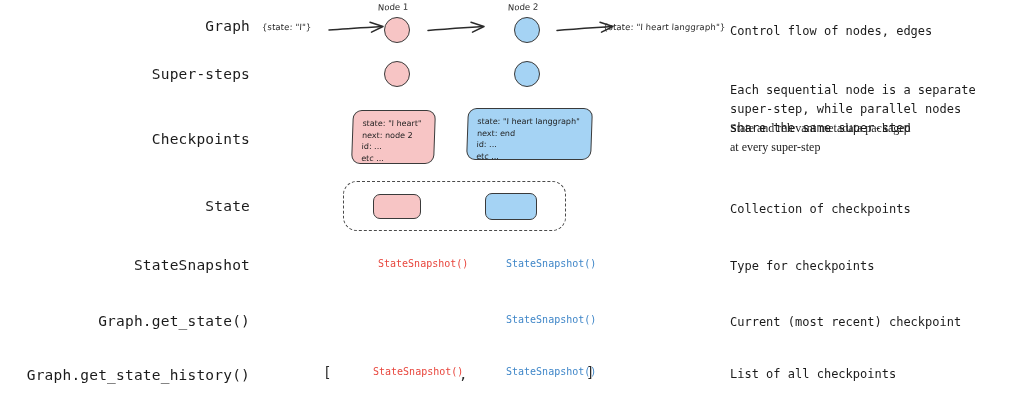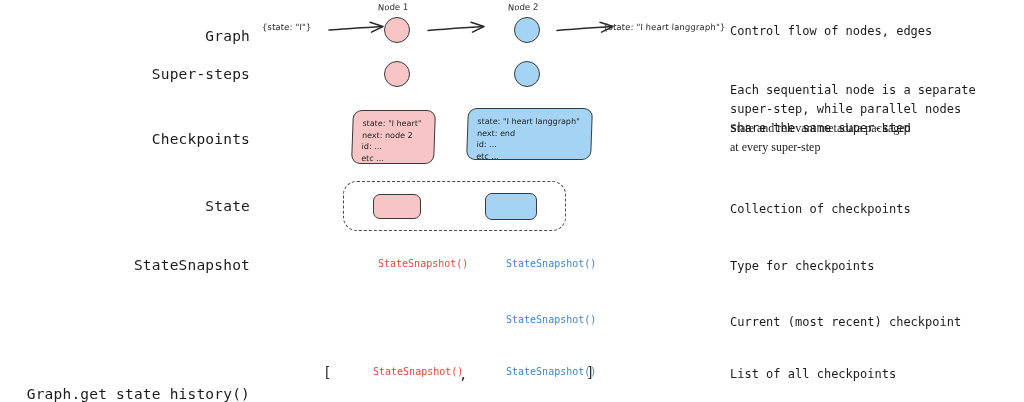--- a/index.html
+++ b/index.html
@@ -128,26 +128,27 @@
   }
 
   
   .arrow-svg { position: absolute; overflow: visible; }
 </style>
 </head>
 <body>
 
 <div class="canvas">
 
-  <div class="row-label" style="top:28px;">Graph</div>
+  <div class="row-label" style="top:18px;">Graph</div>
   <div class="row-label" style="top:66px;">Super-steps</div>
   <div class="row-label" style="top:131px;">Checkpoints</div>
   <div class="row-label" style="top:198px;">State</div>
   <div class="row-label" style="top:257px;">StateSnapshot</div>
-  <div class="row-label" style="top:386px;margin-left:34px;">Graph.get_state_history()</div>
+  <div class="row-label" style="top:313px;">Graph.get_state()</div>
+  <div class="row-label" style="top:367px;margin-left:34px;">Graph.get_state_history()</div>
 
   <div class="row-desc" style="top:22px;">Control flow of nodes, edges</div>
   <div class="row-desc" style="top:53px;margin-top:28px;">Each sequential node is a separate
 super-step, while parallel nodes
 share the same super-step</div>
   <div class="row-desc" style="top:119px;font-family:Liberation Serif, serif;">State and relevant metadata packaged
 at every super-step</div>
   <div class="row-desc" style="top:200px;">Collection of checkpoints</div>
   <div class="row-desc" style="top:257px;">Type for checkpoints</div>
   <div class="row-desc" style="top:365px;">List of all checkpoints</div>

